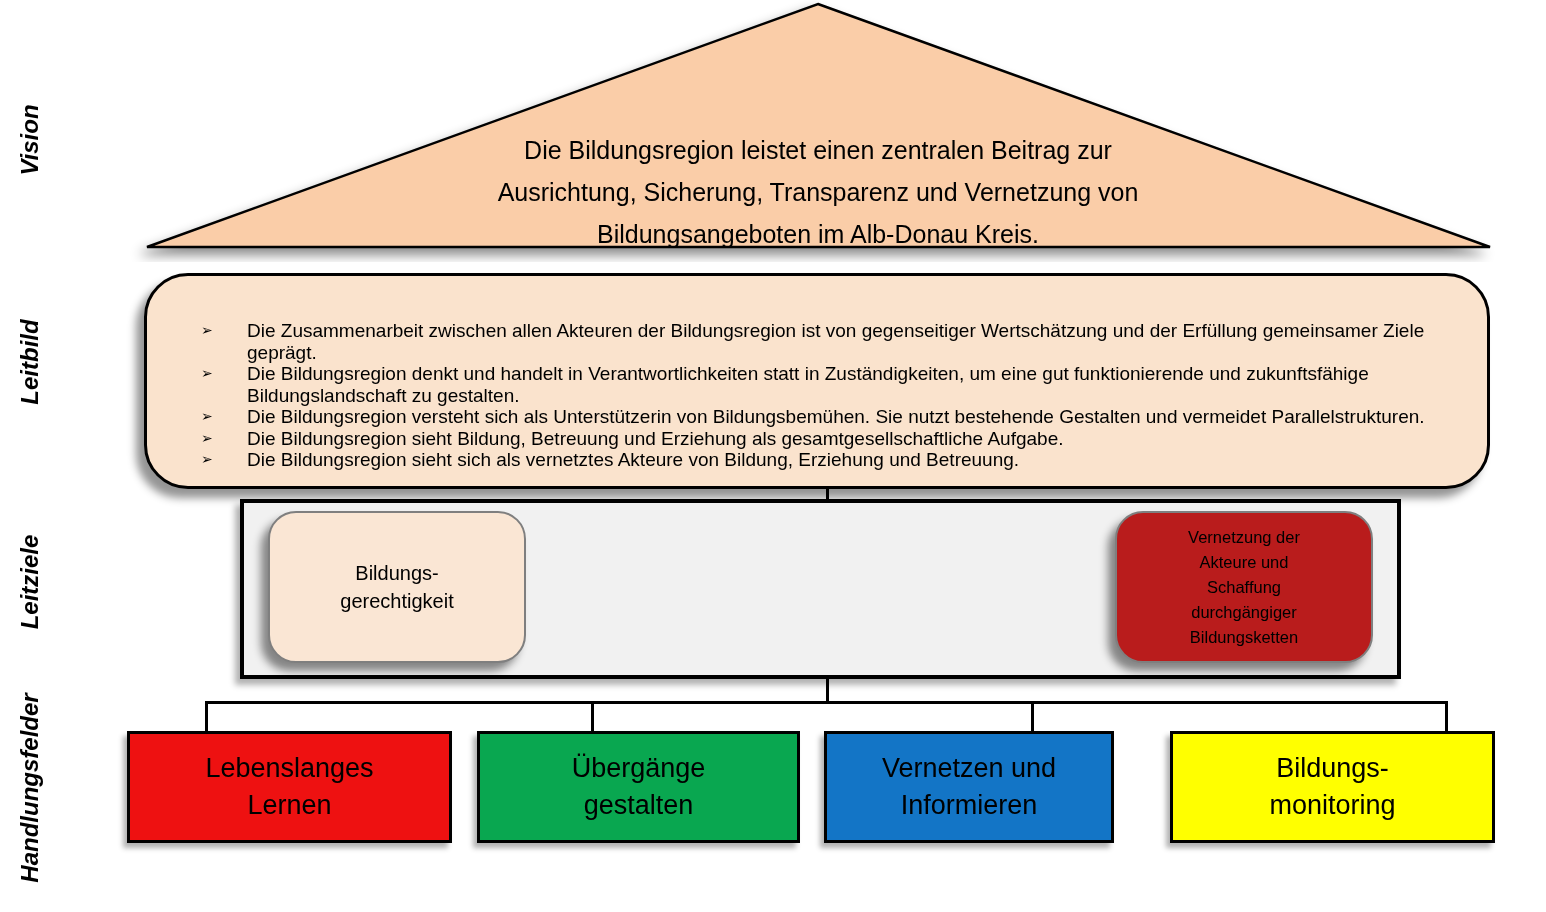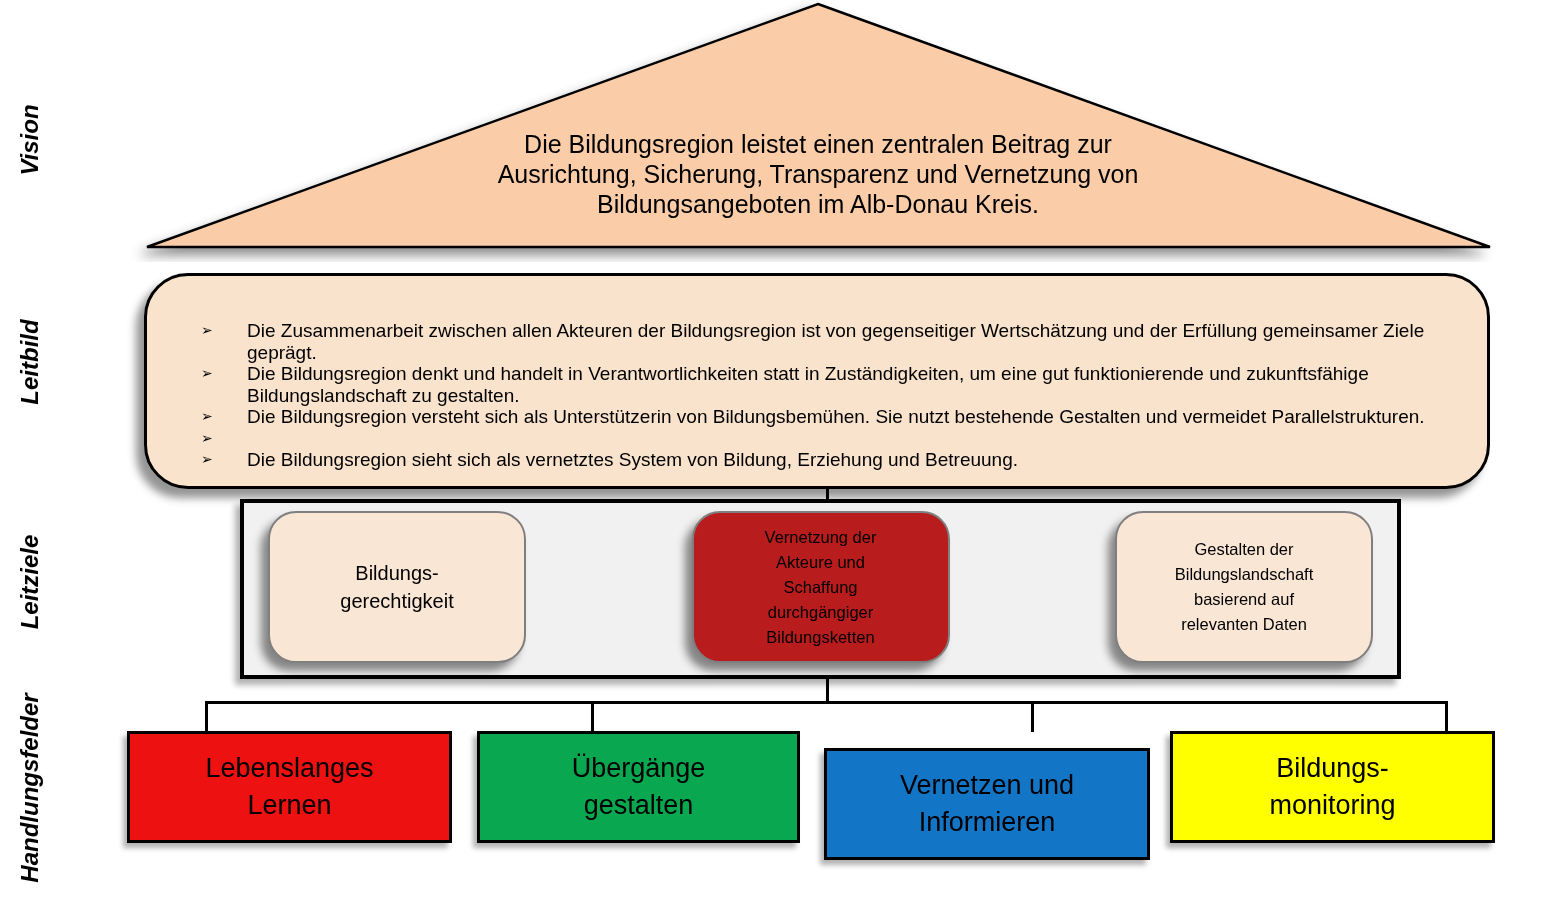--- a/index.html
+++ b/index.html
@@ -29,21 +29,21 @@
   .side-leitziele       { top: 582px; }
   .side-handlungsfelder { top: 788px; }
 
   
   .triangle-svg { position: absolute; left: 0; top: 0; width: 1546px; height: 262px; }
   .vision-text {
     position: absolute;
     left: 398px; top: 129px; width: 840px;
     text-align: center;
     font-size: 25px;
-    line-height: 30px;
+    line-height: 42px;
     white-space: pre-line;
   }
 
   
   .leitbild-box {
     position: absolute;
     left: 144px; top: 273px; width: 1346px; height: 216px;
     box-sizing: border-box;
     border: 3px solid #000;
     border-radius: 44px;
@@ -109,21 +109,21 @@
     display: flex;
     align-items: center;
     justify-content: center;
     text-align: center;
     white-space: pre-line;
     font-size: 27px;
     line-height: 37px;
   }
   .field-1 { left: 127px;  width: 325px; }
   .field-2 { left: 477px;  width: 323px; }
-  .field-3 { left: 824px;  width: 326px; margin-top: 17px; }
+  .field-3 { left: 824px;  width: 290px; }
   .field-4 { left: 1170px; width: 325px; }
 </style>
 </head>
 <body>
 
 <div class="stage">
 
   <div class="side-label side-vision">Vision</div>
   <div class="side-label side-leitbild">Leitbild</div>
   <div class="side-label side-leitziele">Leitziele</div>
@@ -149,47 +149,44 @@
     <div class="bullet-row">
       <span class="bullet-marker">➢</span>
       <span class="bullet-text">Die Bildungsregion denkt und handelt in Verantwortlichkeiten statt in Zuständigkeiten, um eine gut funktionierende und zukunftsfähige Bildungslandschaft zu gestalten.</span>
     </div>
     <div class="bullet-row">
       <span class="bullet-marker">➢</span>
       <span class="bullet-text">Die Bildungsregion versteht sich als Unterstützerin von Bildungsbemühen. Sie nutzt bestehende Gestalten und vermeidet Parallelstrukturen.</span>
     </div>
     <div class="bullet-row">
       <span class="bullet-marker">➢</span>
+      <span class="bullet-text">Die Bildungsregion sieht Bildung, Betreuung und Erziehung als gesamtgesellschaftliche Aufgabe.</span>
     </div>
     <div class="bullet-row">
       <span class="bullet-marker">➢</span>
-      <span class="bullet-text">Die Bildungsregion sieht sich als vernetztes System von Bildung, Erziehung und Betreuung.</span>
+      <span class="bullet-text">Die Bildungsregion sieht sich als vernetztes Akteure von Bildung, Erziehung und Betreuung.</span>
     </div>
   </div>
 
   <div class="connector stub-top"></div>
   <div class="connector stub-bottom"></div>
   <div class="connector h-line"></div>
   <div class="connector drop-1"></div>
   <div class="connector drop-2"></div>
   <div class="connector drop-3"></div>
   <div class="connector drop-4"></div>
 
   <div class="leitziele-container" style="background-color: rgb(241, 241, 241);">
     <div class="goal-box goal-lg" style="background-color: rgb(250, 230, 212);">Bildungs-
 gerechtigkeit</div>
     <div class="goal-box goal-sm" style="background-color: #b91c1c;">Vernetzung der
 Akteure und
 Schaffung
 durchgängiger
 Bildungsketten</div>
-    <div class="goal-box goal-sm" style="background-color: rgb(250, 230, 212);">Gestalten der
-Bildungslandschaft
-basierend auf
-relevanten Daten</div>
   </div>
 
   <div class="field-box field-1" style="background-color: rgb(238, 17, 17);">Lebenslanges
 Lernen</div>
   <div class="field-box field-2" style="background-color: rgb(9, 167, 80);">Übergänge
 gestalten</div>
   <div class="field-box field-3" style="background-color: rgb(19, 117, 198);">Vernetzen und
 Informieren</div>
   <div class="field-box field-4" style="background-color: rgb(255, 255, 0);">Bildungs-
 monitoring</div>

